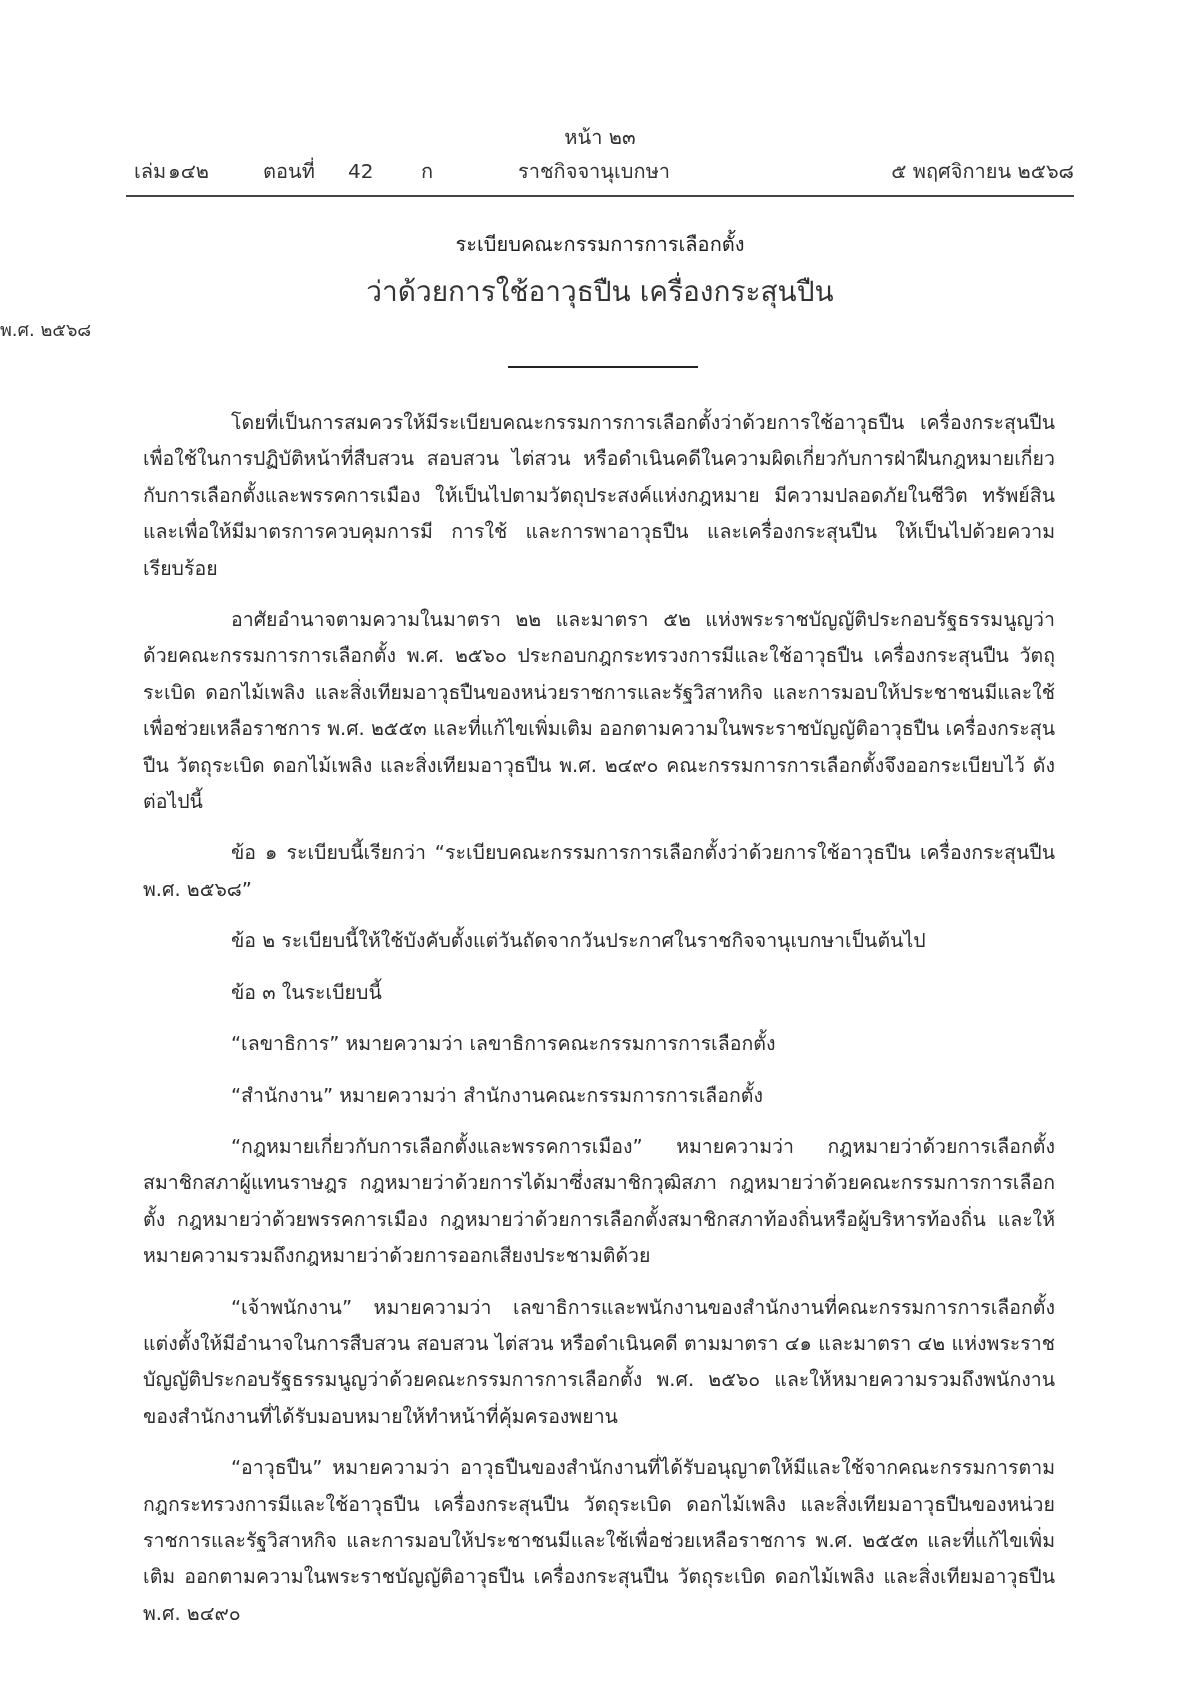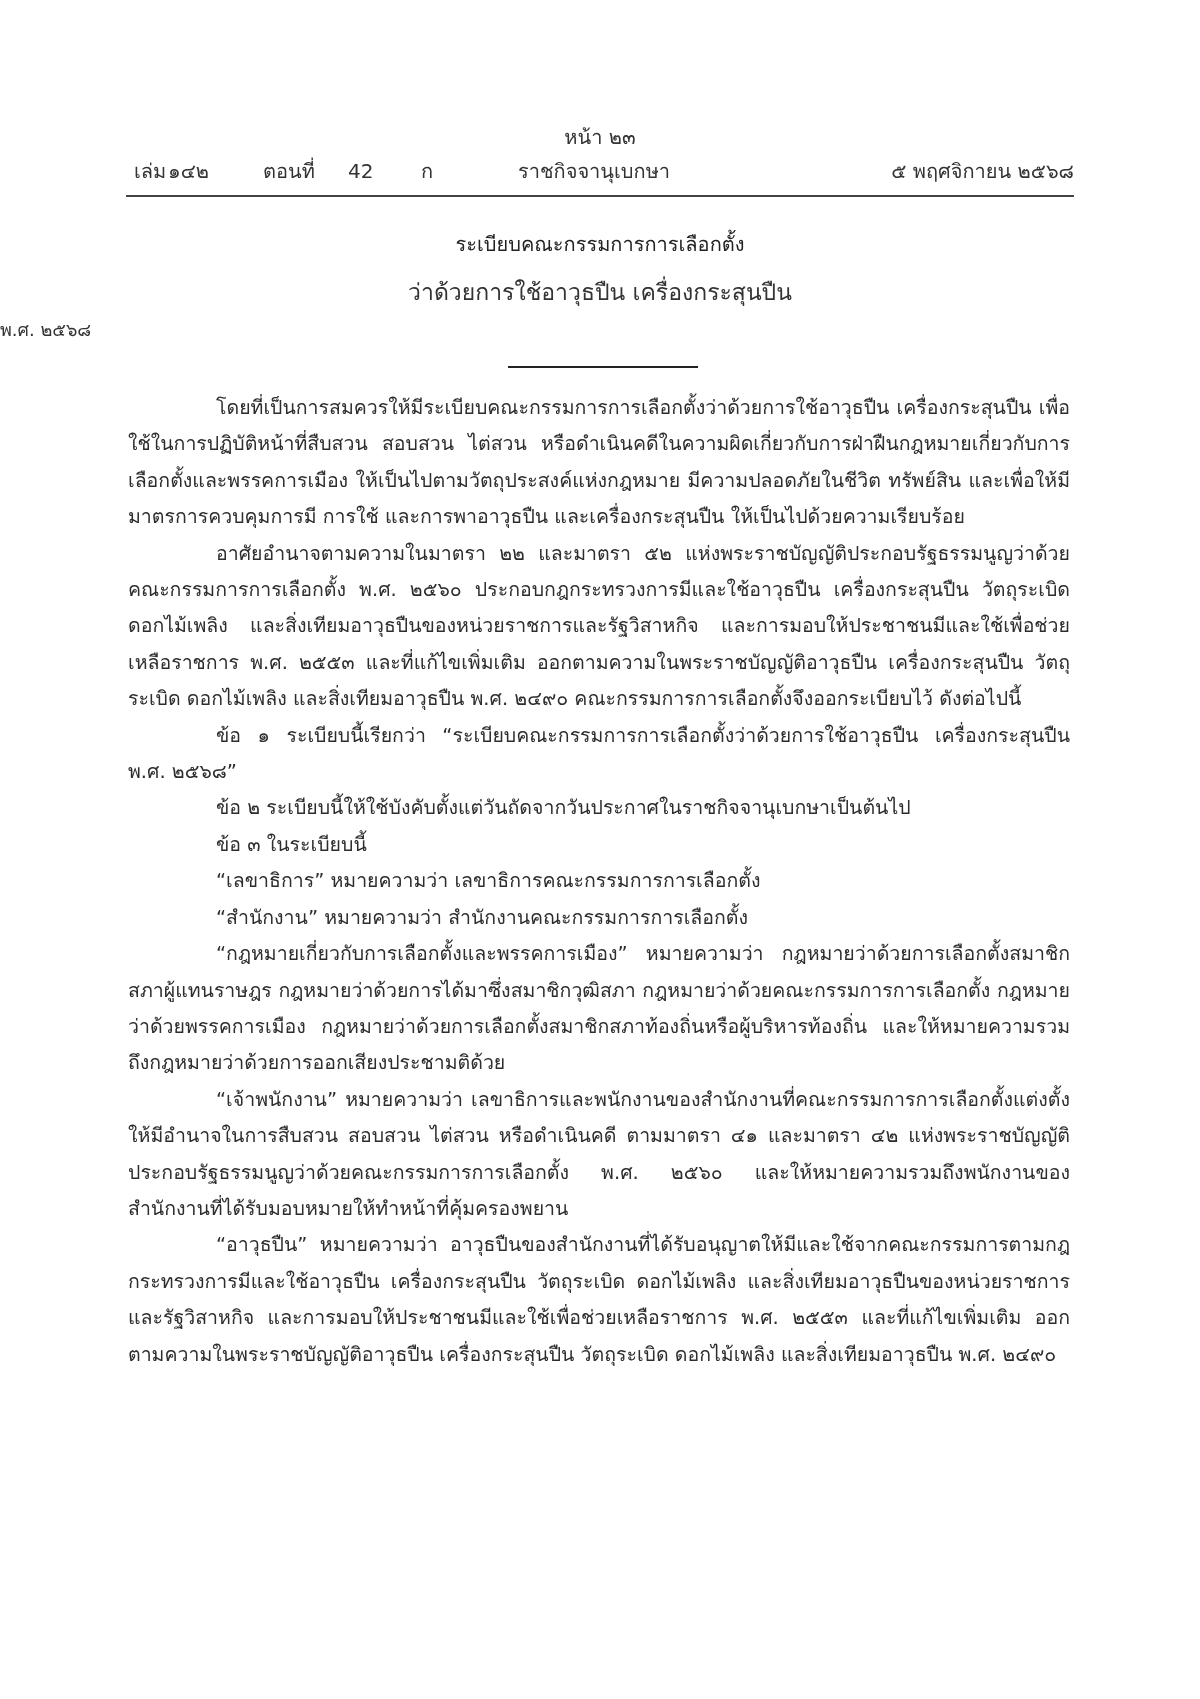--- a/index.html
+++ b/index.html
@@ -66,21 +66,21 @@
       font-size: 20px;
       line-height: 40px;
       color: #222;
     }
     .doc-subtitle {
       position: absolute;
       top: 278px;
       left: 0;
       width: 1200px;
       text-align: center;
-      font-size: 23px;
+      font-size: 28px;
       line-height: 28px;
       color: #333;
     }
     .doc-year {
       position: absolute;
       top: 317px;
       left: 0;
       width: 1200px;
       text-align: left;
       font-size: 18px;
@@ -98,21 +98,21 @@
     .body {
       position: absolute;
       top: 390px;
       left: 128px;
       width: 942px;
       font-size: 19.5px;
       line-height: 36.4px;
       color: #2d2d2d;
     }
     .body p {
-      margin: 0;
+      margin: 15px;
       text-align: justify;
       text-align-last: left;
     }
     .body p.indent { text-indent: 88px; }
   </style>
 </head>
 <body>
 
 <div class="page">
 

